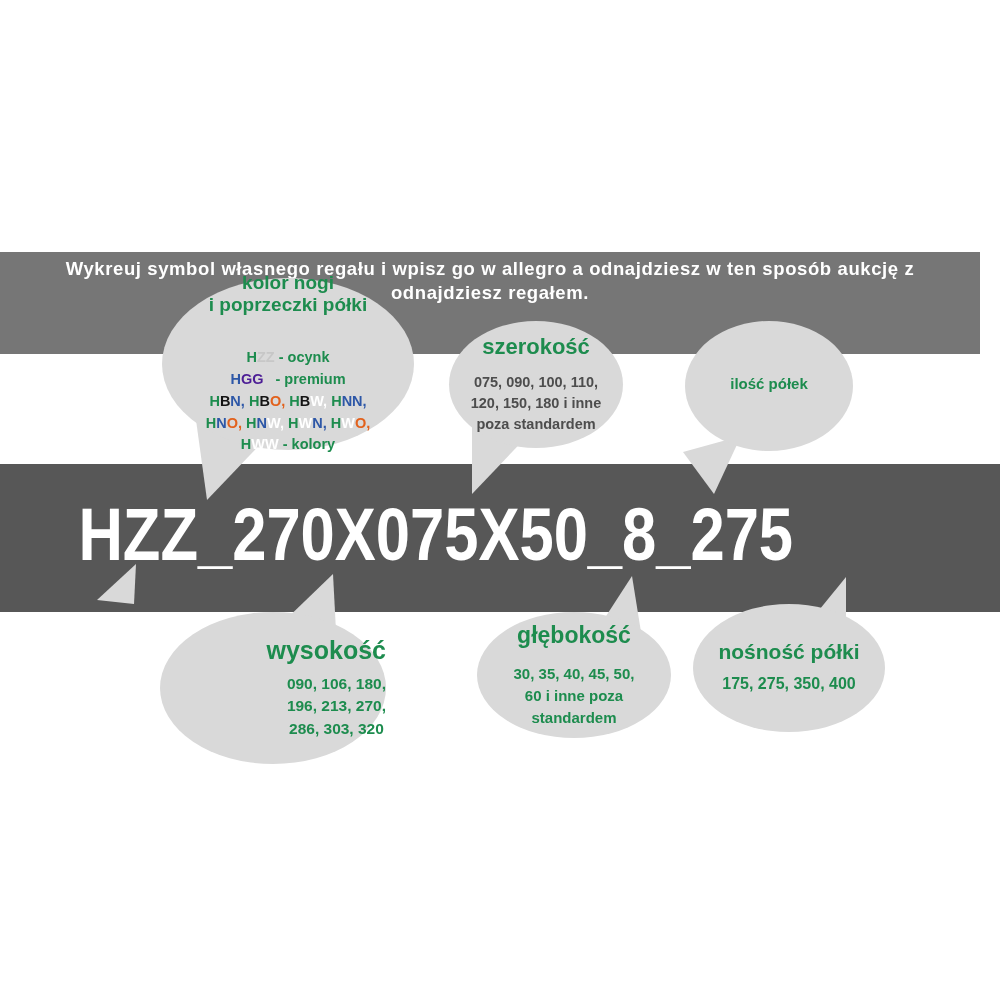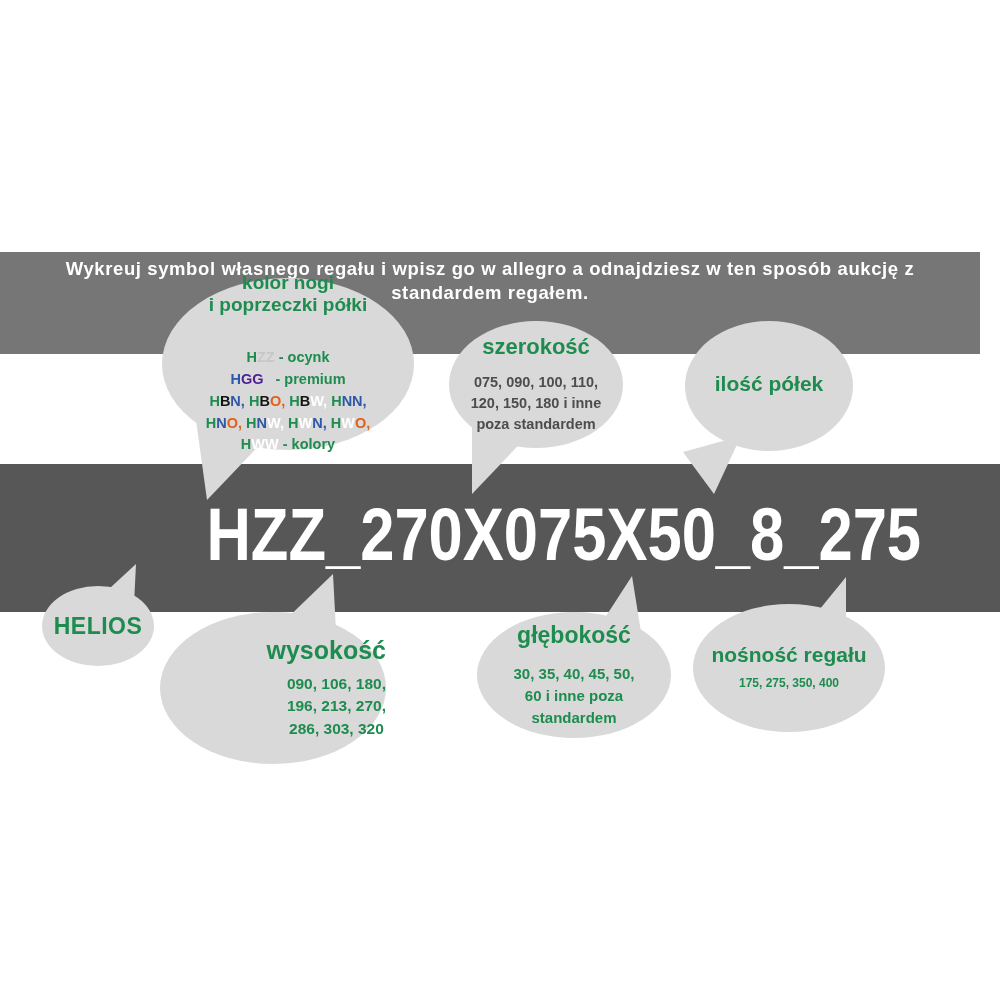--- a/index.html
+++ b/index.html
@@ -10,21 +10,21 @@
   .banner{
     position:absolute;left:0;top:252px;width:980px;height:102px;
     background:var(--banner_bg);display:flex;justify-content:center;
   }
   .banner-text{
     margin-top:5px;color:#ffffff;font-weight:bold;font-size:18.5px;
     letter-spacing:0.6px;line-height:1.3;text-align:center;white-space:nowrap;
   }
   .band{
     position:absolute;left:0;top:464px;width:1000px;height:148px;
-    background:var(--band_bg);display:flex;align-items:center;justify-content:flex-end;
+    background:var(--band_bg);display:flex;align-items:center;justify-content:flex-start;
   }
   .code{
     color:#ffffff;font-weight:bold;font-size:75px;line-height:1;
     transform:scaleX(0.82);transform-origin:50% 50%;white-space:nowrap;
     margin-top:-8px;
   }
   .tails{position:absolute;left:0;top:0;width:1000px;height:1000px;}
   .bubble{
     position:absolute;background:var(--bubble_bg);border-radius:50%;
     display:flex;flex-direction:column;align-items:center;justify-content:center;
@@ -32,43 +32,43 @@
   }
   .b-title{color:var(--green);line-height:1.15;}
   .b-body{line-height:1.45;}
   .b-kolor{left:162px;top:278px;width:252px;height:172px;gap:26px;}
   .b-kolor .b-title{font-size:19px;margin-bottom:6px;}
   .b-kolor .b-body{font-size:14.5px;line-height:1.5;}
   .b-szer{left:449px;top:321px;width:174px;height:127px;}
   .b-szer .b-title{font-size:22px;margin-bottom:5px;}
   .b-szer .b-body{font-size:14.5px;color:var(--darknum);margin-top:8px;}
   .b-ilosc{left:685px;top:321px;width:168px;height:130px;}
-  .b-ilosc .b-title{font-size:21px;margin-bottom:4px;}
+  .b-ilosc .b-title{font-size:15px;margin-bottom:4px;}
   .b-ilosc .b-body{font-size:14.5px;color:var(--green);}
   .b-helios{left:42px;top:586px;width:112px;height:80px;}
   .b-helios .b-title{font-size:23px;letter-spacing:0.5px;}
   .b-wys{left:160px;top:612px;width:226px;height:152px;align-items:flex-end;}
   .b-wys .b-title{font-size:25px;margin-bottom:8px;}
   .b-wys .b-body{font-size:15.5px;color:var(--green);}
   .b-gleb{left:477px;top:612px;width:194px;height:126px;}
   .b-gleb .b-title{font-size:23px;margin-bottom:5px;}
   .b-gleb .b-body{font-size:15px;color:var(--green);margin-top:10px;}
   .b-nos{left:693px;top:604px;width:192px;height:128px;}
   .b-nos .b-title{font-size:21px;margin-bottom:8px;}
-  .b-nos .b-body{font-size:12px;color:var(--green);}
+  .b-nos .b-body{font-size:16px;color:var(--green);}
 </style>
 </head>
 <body>
 
 <div class="stage">
 
   <div class="banner">
     <div class="banner-text">
         <div>Wykreuj symbol własnego regału i wpisz go w allegro a odnajdziesz w ten sposób aukcję z</div>
-        <div>standardem regałem.</div>
+        <div>odnajdziesz regałem.</div>
       </div>
   </div>
 
   <div class="band">
     <div class="code">HZZ_270X075X50_8_275</div>
   </div>
 
   <svg class="tails" viewBox="0 0 1000 1000">
     <polygon points="196,420 272,432 207,500" style="fill:var(--bubble_bg)"></polygon>
     <polygon points="472,425 533,430 472,494" style="fill:var(--bubble_bg)"></polygon>
@@ -99,42 +99,39 @@
         <div>075, 090, 100, 110,</div>
         <div>120, 150, 180  i inne</div>
         <div>poza standardem</div>
       </div>
   </div>
 
   <div class="bubble b-ilosc">
     <div class="b-title">ilość półek</div>
   </div>
 
-  <div class="bubble b-helios">
-    <div class="b-title">HELIOS</div>
-  </div>
 
   <div class="bubble b-wys">
     <div class="b-title">wysokość</div>
     <div class="b-body">
         <div>090, 106, 180,</div>
         <div>196, 213, 270,</div>
         <div>286, 303, 320</div>
       </div>
   </div>
 
   <div class="bubble b-gleb">
     <div class="b-title">głębokość</div>
     <div class="b-body">
         <div>30, 35, 40, 45, 50,</div>
         <div>60 i inne poza</div>
         <div>standardem</div>
       </div>
   </div>
 
   <div class="bubble b-nos">
-    <div class="b-title">nośność regału</div>
+    <div class="b-title">nośność półki</div>
     <div class="b-body">
         <div>175, 275, 350, 400</div>
       </div>
   </div>
 
 </div>
 
 </body></html>

